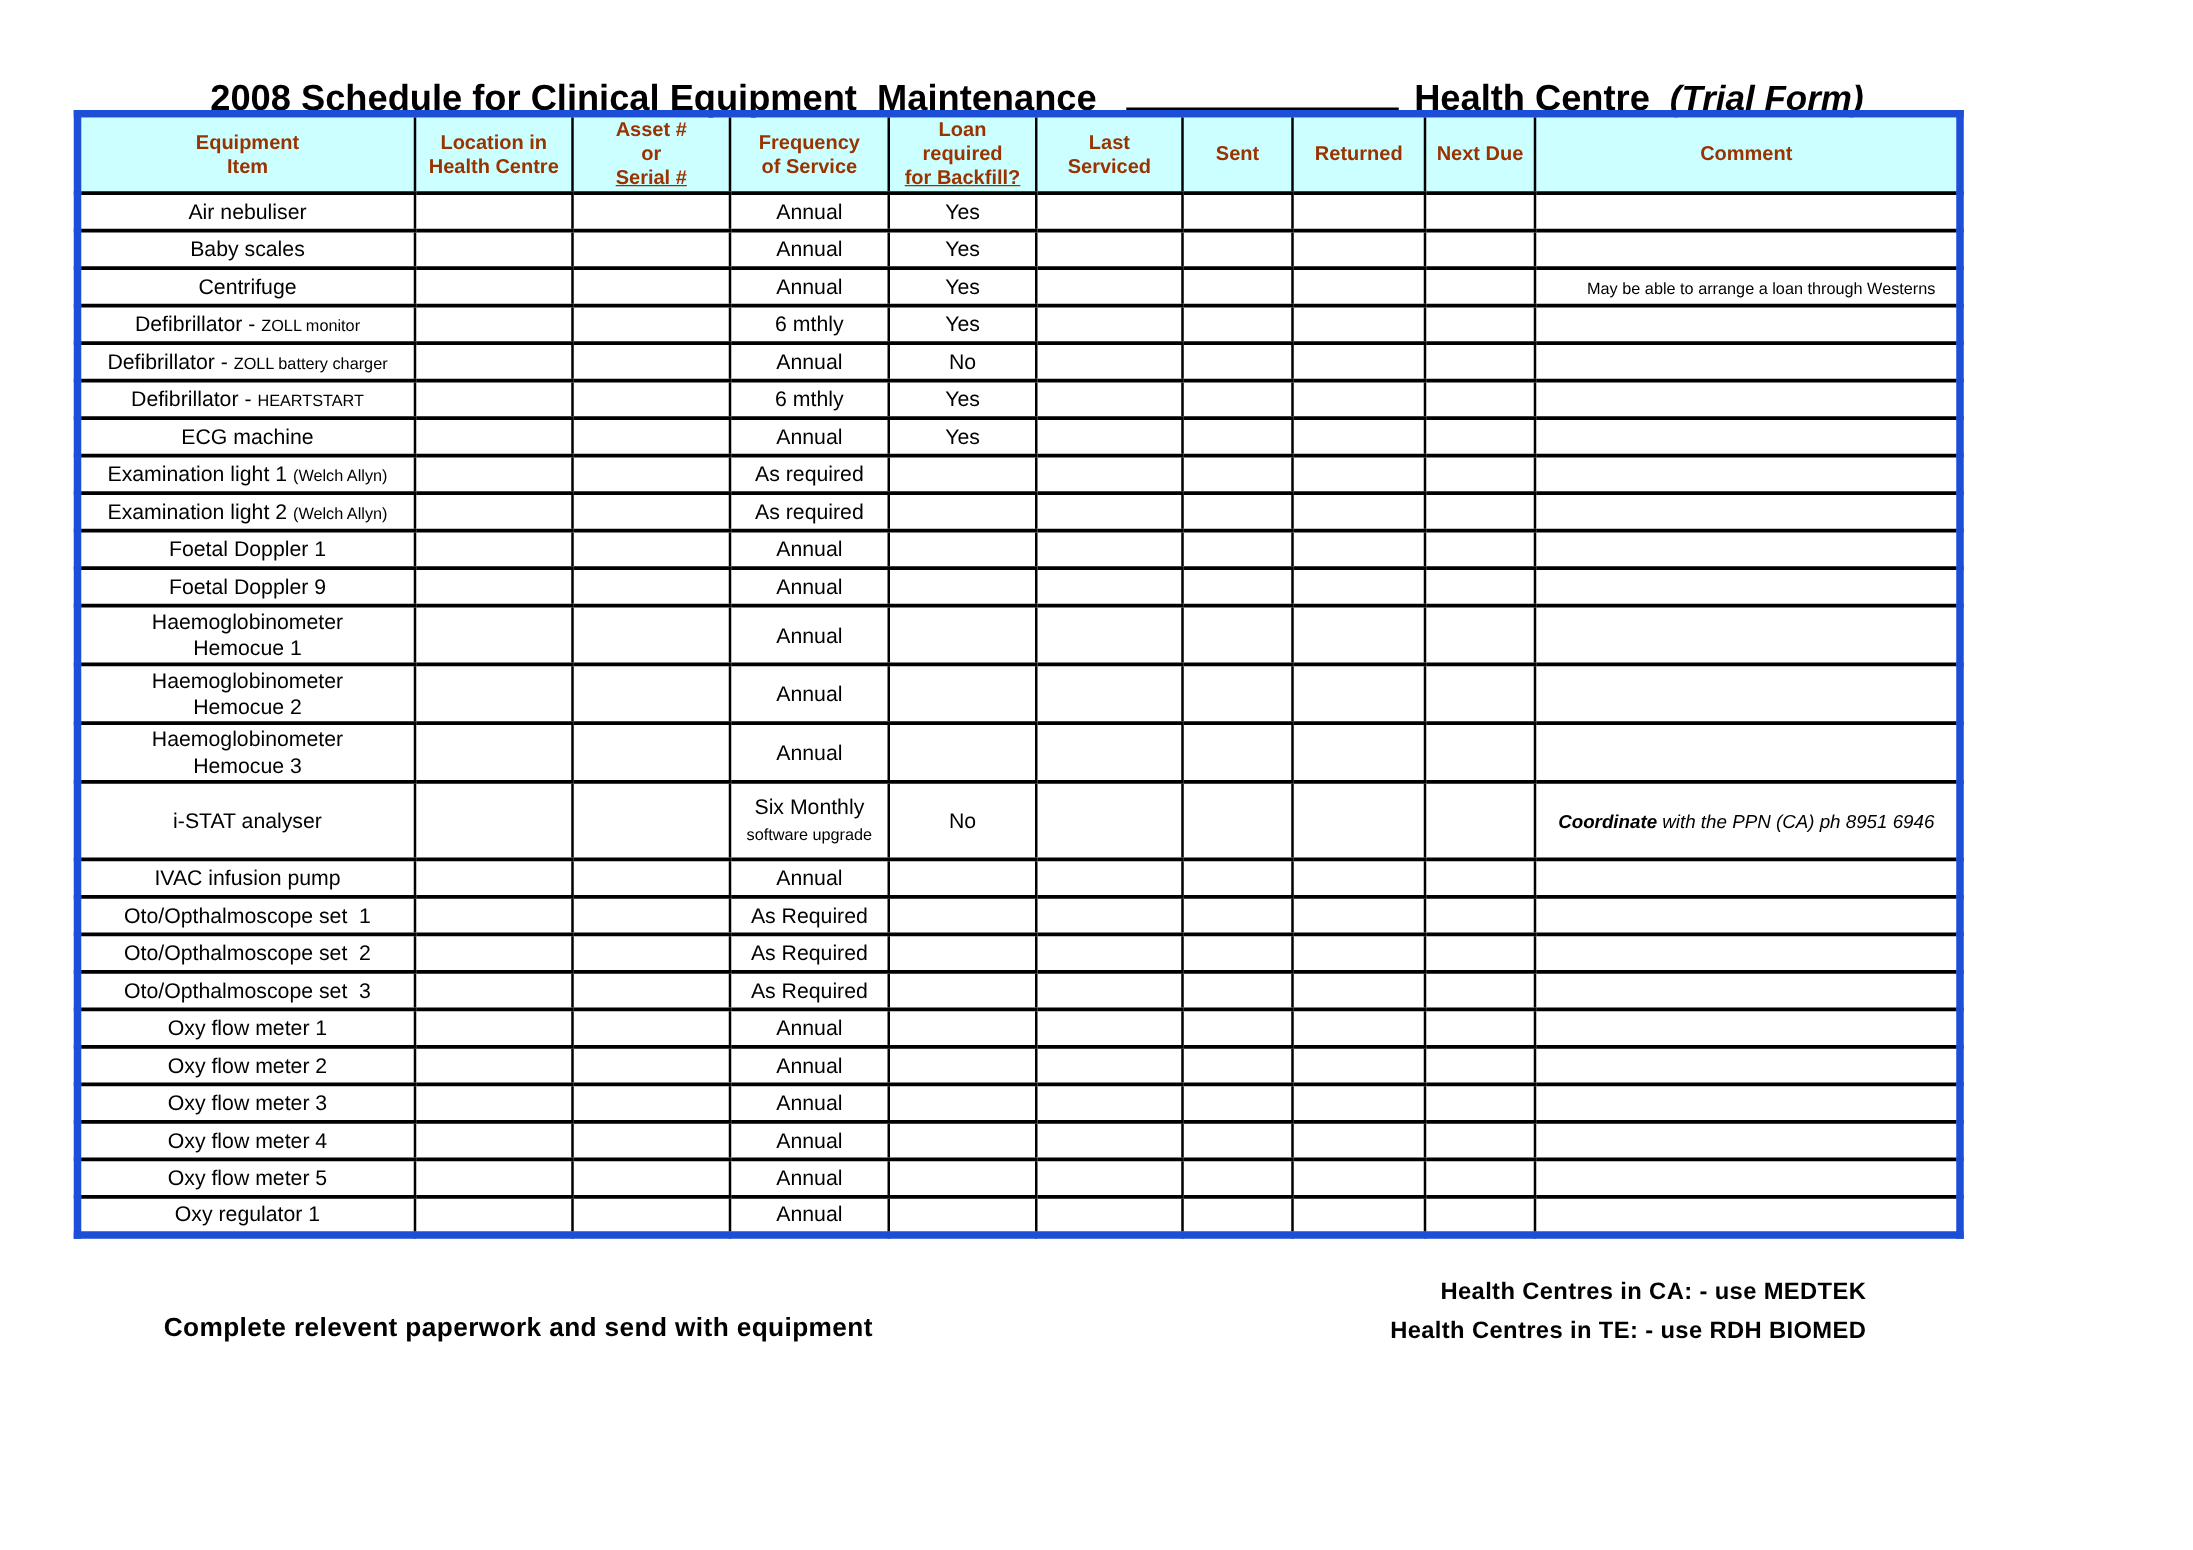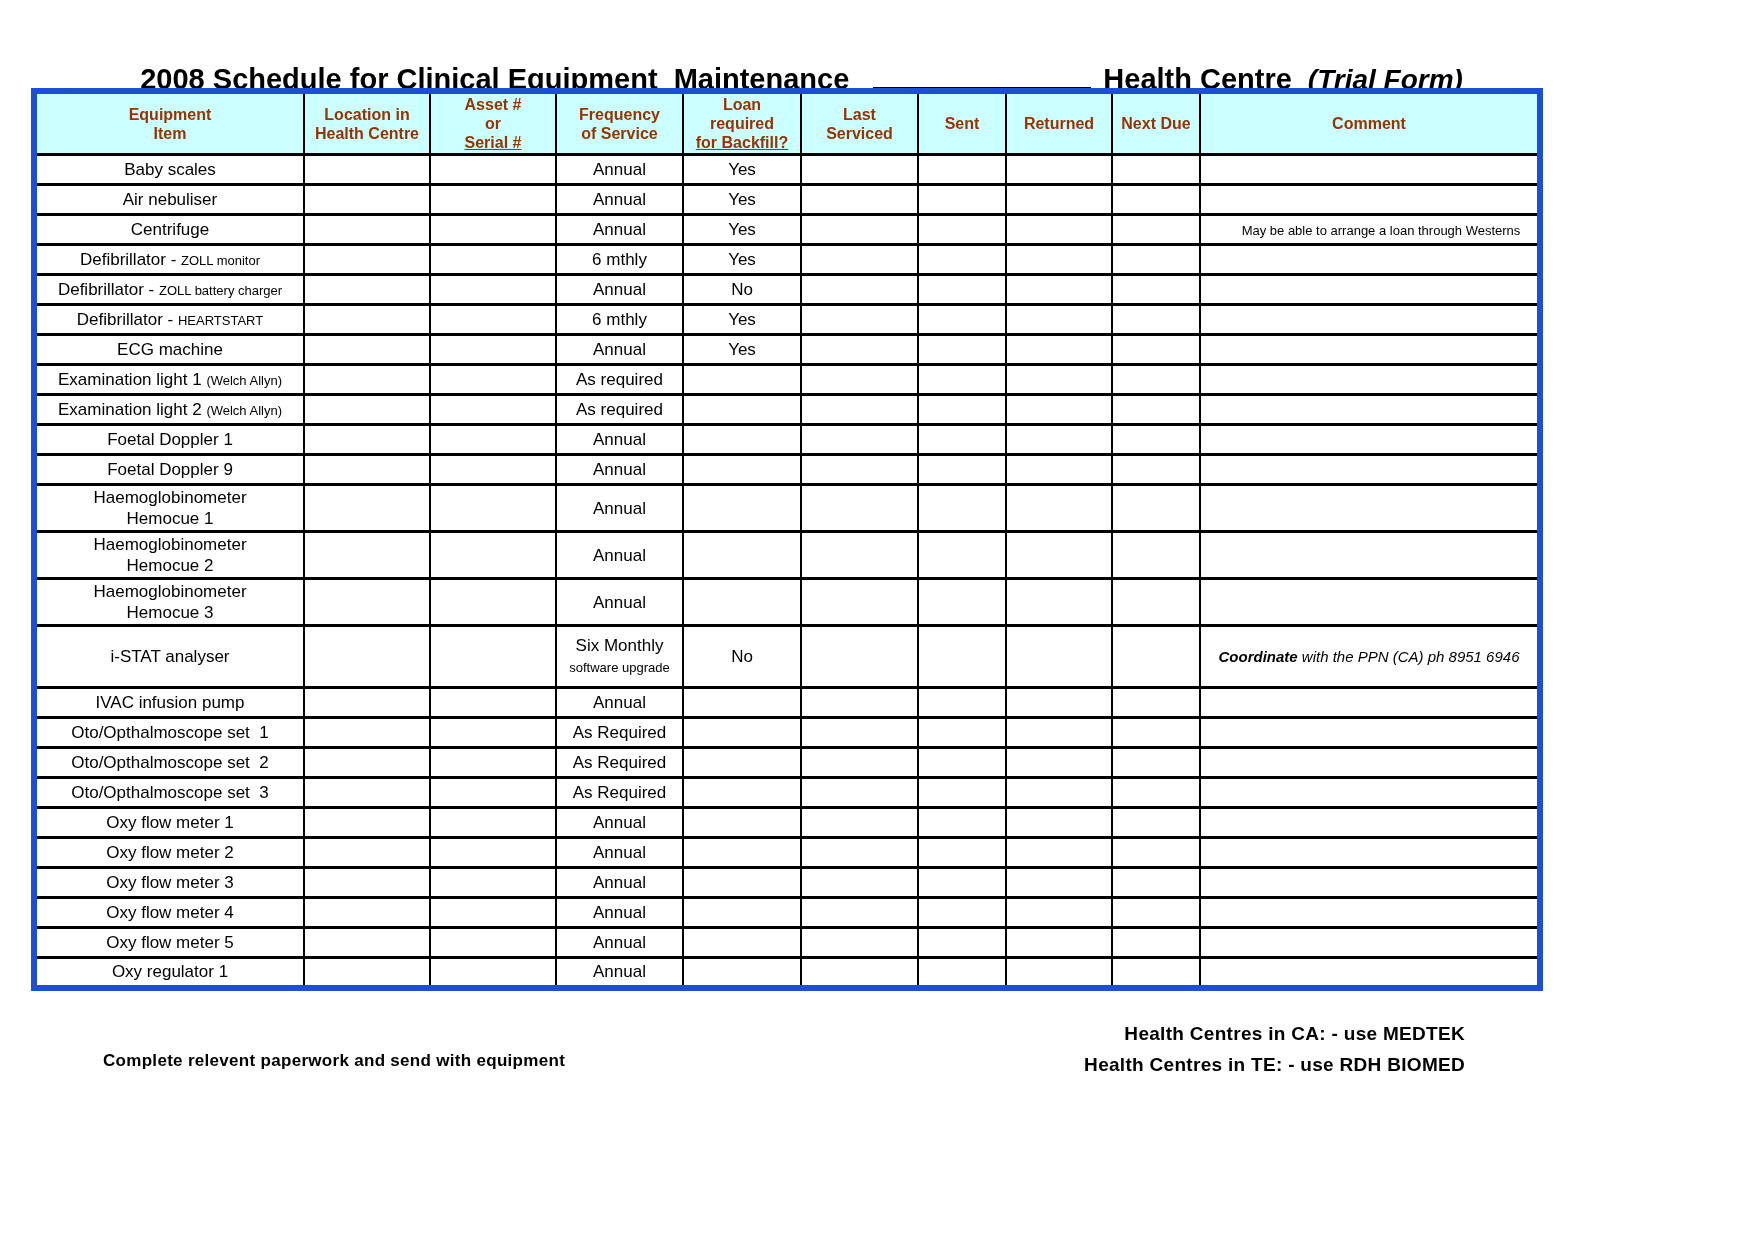--- a/index.html
+++ b/index.html
@@ -3,20 +3,21 @@
 <meta charset="utf-8">
 <style>
   html,body{margin:0;padding:0;background:#fff;}
   .page{
     position:relative;
     width:1546px;height:1240px;
     background:#ffffff;
     font-family:"Liberation Sans", sans-serif;
     color:#000;
     overflow:hidden;
+    margin-left:28px;
   }
   
   .title{
     position:absolute;left:108px;top:30px;
     font-size:29px;font-weight:bold;white-space:pre;
   }
   .title .blank-line{
     display:inline-block;width:218px;height:0;
     border-bottom:3px solid #000;
     margin:0 12px 0 24px;vertical-align:-1px;
@@ -56,21 +57,21 @@
   .item-main{white-space:pre-wrap;}
   .note{font-size:13px;}
   td.cell-comment{text-align:left;padding-left:6px;}
   .comment-small{font-size:13px;padding-left:24px;}
   .comment-rich{font-size:15px;font-style:italic;}
   .comment-rich .b{font-weight:bold;}
   td.top{vertical-align:top;}
   
   .footer-left{
     position:absolute;left:103px;top:1051px;
-    font-size:17px;font-weight:bold;letter-spacing:.3px;
+    font-size:21px;font-weight:bold;letter-spacing:.3px;
   }
   .footer-right{
     position:absolute;left:31px;top:1018px;width:1434px;
     text-align:right;
     font-size:19px;font-weight:bold;letter-spacing:.3px;line-height:31px;
   }
 </style>
 </head>
 <body>
 
@@ -102,33 +103,33 @@
           <th><span>Loan</span><br><span>required</span><br><span class="u">for Backfill?</span></th>
           <th><span>Last</span><br><span>Serviced</span></th>
           <th><span>Sent</span></th>
           <th><span>Returned</span></th>
           <th><span>Next Due</span></th>
           <th><span>Comment</span></th>
         </tr>
     </thead>
     <tbody>
         <tr>
+          <td class="cell-left"><span class="item-main">Air nebuliser</span></td>
+          <td></td>
+          <td></td>
+          <td><span>Annual</span></td>
+          <td><span>Yes</span></td>
+          <td></td>
+          <td></td>
+          <td></td>
+          <td></td>
+          <td class="cell-comment"></td>
+        </tr>
+        <tr>
           <td class="cell-left"><span class="item-main">Baby scales</span></td>
-          <td></td>
-          <td></td>
-          <td><span>Annual</span></td>
-          <td><span>Yes</span></td>
-          <td></td>
-          <td></td>
-          <td></td>
-          <td></td>
-          <td class="cell-comment"></td>
-        </tr>
-        <tr>
-          <td class="cell-left"><span class="item-main">Air nebuliser</span></td>
           <td></td>
           <td></td>
           <td><span>Annual</span></td>
           <td><span>Yes</span></td>
           <td></td>
           <td></td>
           <td></td>
           <td></td>
           <td class="cell-comment"></td>
         </tr>

